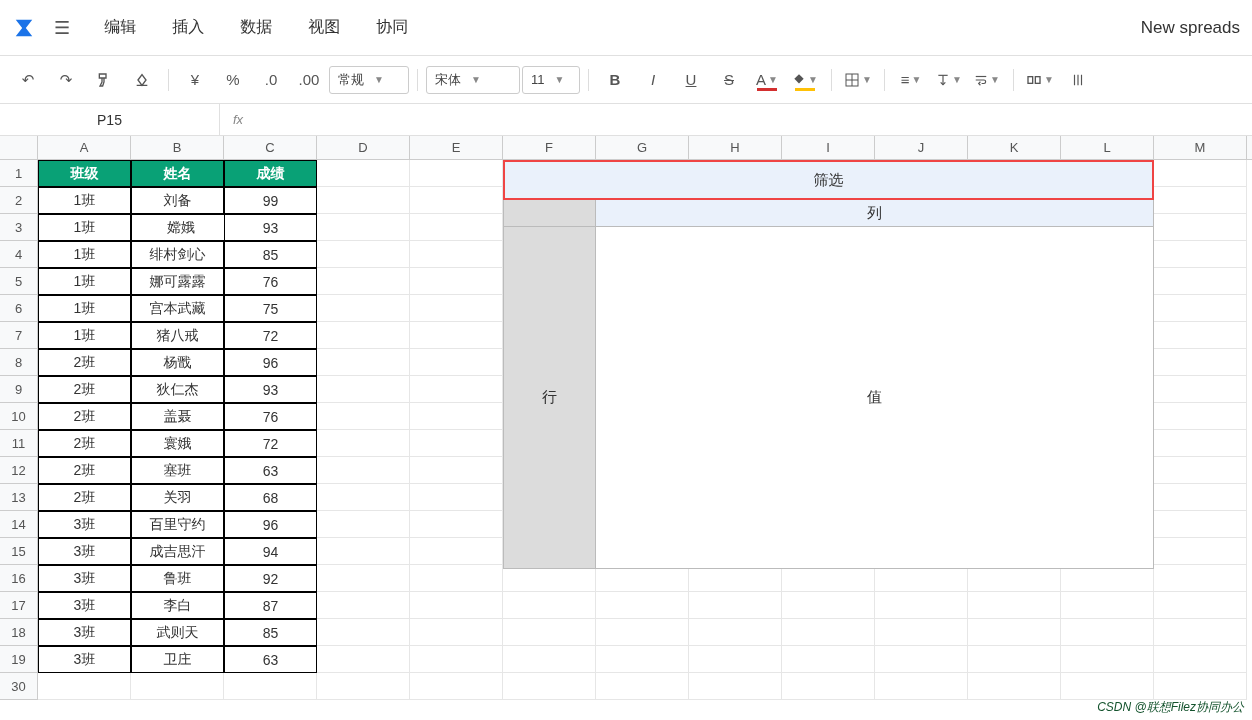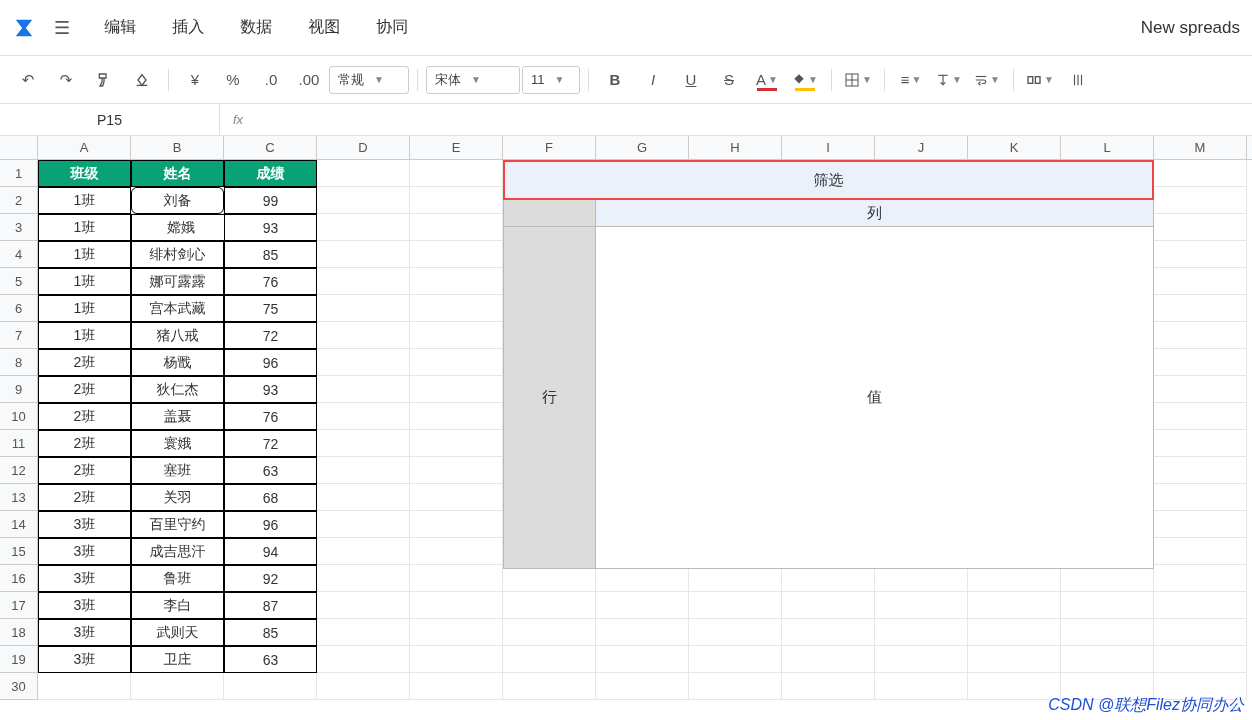--- a/index.html
+++ b/index.html
@@ -40,21 +40,21 @@
 
 .pivot-overlay { position: absolute; top: 24px; left: 503px; width: 651px; }
 .pivot-filter { height: 40px; background: #eaf1fb; border: 2px solid #ef4444; display: flex; align-items: center; justify-content: center; font-size: 15px; color: #333; }
 .pivot-row2 { display: flex; height: 27px; }
 .pivot-empty-corner { width: 93px; background: #dcdcdc; border: 1px solid #bbb; border-top: none; }
 .pivot-col { flex: 1; background: #eaf1fb; border: 1px solid #bbb; border-top: none; border-left: none; display: flex; align-items: center; justify-content: center; font-size: 15px; }
 .pivot-body { display: flex; height: 342px; }
 .pivot-rows { width: 93px; background: #dcdcdc; border: 1px solid #bbb; border-top: none; display: flex; align-items: center; justify-content: center; font-size: 15px; }
 .pivot-values { flex: 1; border: 1px solid #bbb; border-top: none; border-left: none; display: flex; align-items: center; justify-content: center; font-size: 15px; background: #fff; }
 
-.watermark { position: absolute; bottom: 4px; right: 8px; color: #1d4ed8; font-size: 16px; font-style: italic; }
+.watermark { position: absolute; bottom: 4px; right: 8px; color: #14532d; font-size: 12px; font-style: italic; }
 svg { display:block; }
 </style>
 </head>
 <body>
 
 <div class="menubar">
   <div class="logo">
     <svg width="22" height="22" viewBox="0 0 24 24">
         <path fill="#1b73e8" d="M3 3 L21 3 L14 12 L21 21 L3 21 L10 12 Z"></path>
       </svg>
@@ -468,21 +468,21 @@
       <div class="cell" style="left: 651px; top: 513px; width: 93px; height: 27px;"></div>
       <div class="cell" style="left: 744px; top: 513px; width: 93px; height: 27px;"></div>
       <div class="cell" style="left: 837px; top: 513px; width: 93px; height: 27px;"></div>
       <div class="cell" style="left: 930px; top: 513px; width: 93px; height: 27px;"></div>
       <div class="cell" style="left: 1023px; top: 513px; width: 93px; height: 27px;"></div>
       <div class="cell" style="left: 1116px; top: 513px; width: 93px; height: 27px;"></div>
       <div class="cell data-header" style="left: 0px; top: 0px; width: 93px; height: 27px;">班级</div>
       <div class="cell data-header" style="left: 93px; top: 0px; width: 93px; height: 27px;">姓名</div>
       <div class="cell data-header" style="left: 186px; top: 0px; width: 93px; height: 27px;">成绩</div>
       <div class="cell data-cell" style="left: 0px; top: 27px; width: 93px; height: 27px;">1班</div>
-      <div class="cell data-cell" style="left: 93px; top: 27px; width: 93px; height: 27px; border-radius: 6px;">刘备</div>
+      <div class="cell data-cell" style="left: 93px; top: 27px; width: 93px; height: 27px;">刘备</div>
       <div class="cell data-cell" style="left: 186px; top: 27px; width: 93px; height: 27px;">99</div>
       <div class="cell data-cell" style="left: 0px; top: 54px; width: 93px; height: 27px;">1班</div>
       <div class="cell data-cell" style="left: 93px; top: 54px; width: 100px; height: 27px;">嫦娥</div>
       <div class="cell data-cell" style="left: 186px; top: 54px; width: 93px; height: 27px;">93</div>
       <div class="cell data-cell" style="left: 0px; top: 81px; width: 93px; height: 27px;">1班</div>
       <div class="cell data-cell" style="left: 93px; top: 81px; width: 93px; height: 27px;">绯村剑心</div>
       <div class="cell data-cell" style="left: 186px; top: 81px; width: 93px; height: 27px;">85</div>
       <div class="cell data-cell" style="left: 0px; top: 108px; width: 93px; height: 27px;">1班</div>
       <div class="cell data-cell" style="left: 93px; top: 108px; width: 93px; height: 27px;">娜可露露</div>
       <div class="cell data-cell" style="left: 186px; top: 108px; width: 93px; height: 27px;">76</div>

